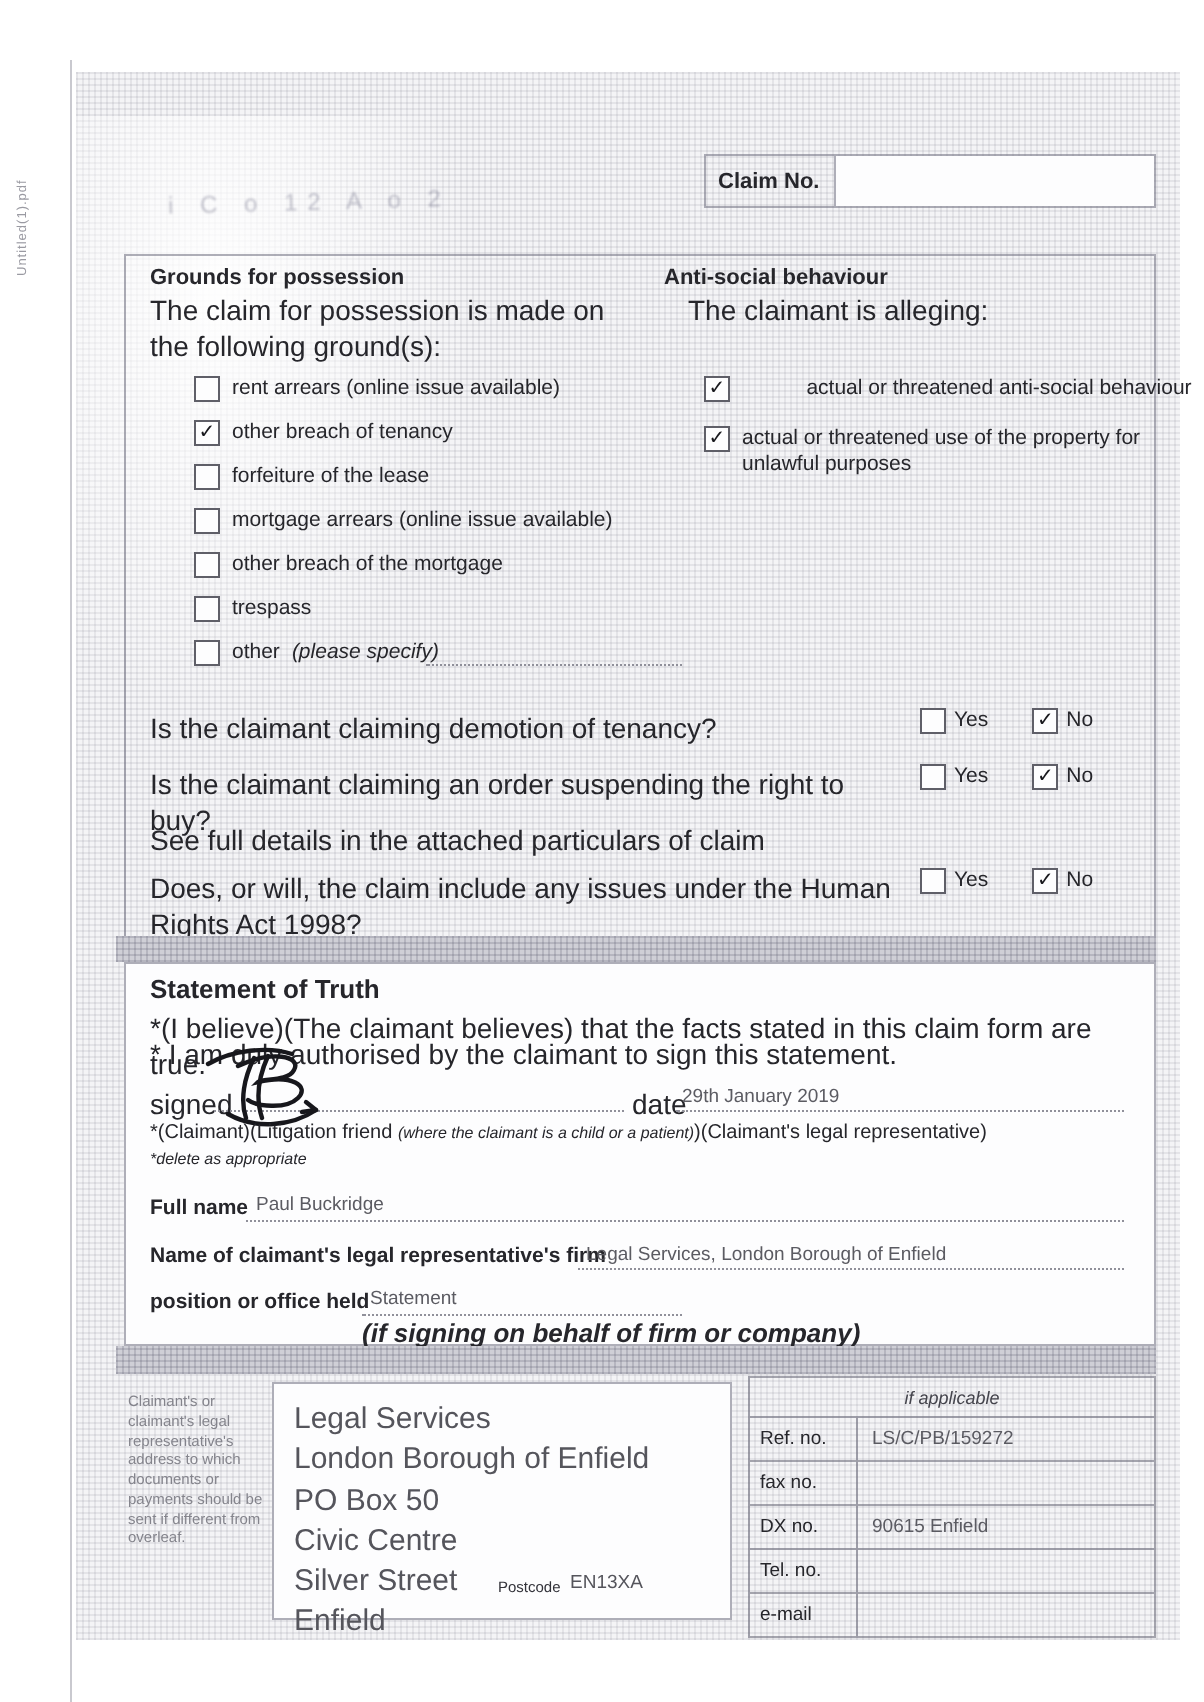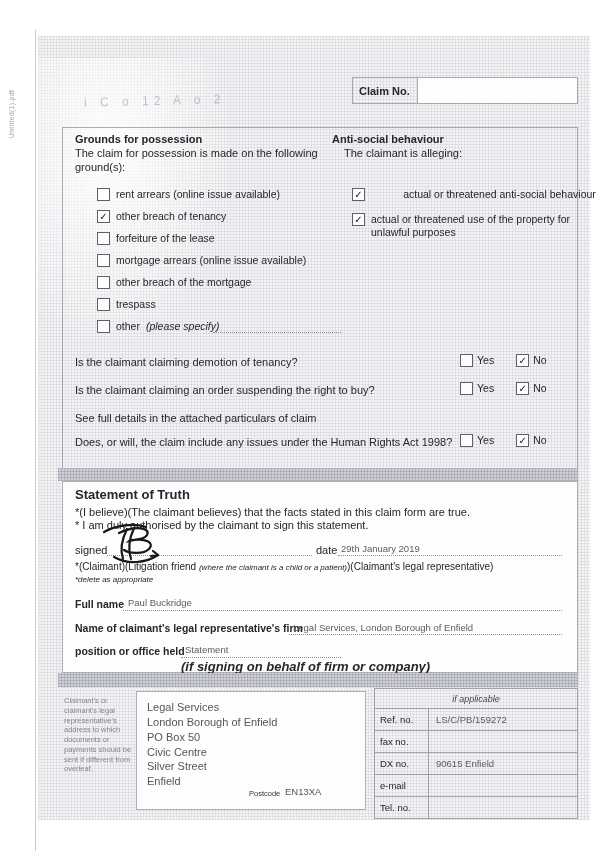--- a/index.html
+++ b/index.html
@@ -10,21 +10,21 @@
          repeating-linear-gradient(0deg, rgba(120,120,135,0.13) 0 1px, transparent 1px 3px),
          repeating-linear-gradient(90deg, rgba(120,120,135,0.13) 0 1px, transparent 1px 3px);}
   .band{position:absolute;background-color:#cfcfd6;
         background-image:
          repeating-linear-gradient(0deg, rgba(90,90,110,0.22) 0 1px, transparent 1px 3px),
          repeating-linear-gradient(90deg, rgba(90,90,110,0.22) 0 1px, transparent 1px 3px);}
   .abs{position:absolute;}
   .box{position:absolute;border:1px solid rgba(110,110,125,0.55);}
   .whitebox{background:#fdfdfe;}
   .h1{font-size:11px;font-weight:bold;}
-  .txt{font-size:11px;line-height:1.25;}
+  .txt{font-size:14px;line-height:1.25;}
   .small-i{font-style:italic;font-size:13px;}
   .typed{color:#5b5b62;font-size:9.5px;}
   .cb{width:11px;height:11px;border:1px solid #5f5f68;background:#fdfdfe;
       font-size:10px;line-height:11px;text-align:center;color:#17171c;flex:0 0 11px;}
   .row{position:absolute;display:flex;gap:6px;align-items:flex-start;}
   .clabel{font-size:10.5px;line-height:13px;}
   .yn{position:absolute;display:flex;align-items:center;gap:4px;}
   .yn .sp{width:14px;}
   .dot{position:absolute;border-bottom:1px dotted #90909a;height:1px;}
   .blbl{font-weight:bold;font-size:10.5px;}
@@ -182,21 +182,21 @@
   <div class="abs blbl" style="left:75px;top:615px;">position or office held</div>
   <div class="abs typed" style="left:185px;top:614px;">Statement</div>
   <div class="dot" style="left:181px;top:626px;width:160px;"></div>
   <div class="abs small-i" style="left:181px;top:629px;font-weight:600;">(if signing on behalf of firm or company)</div>
 
   <div class="band" style="left:58px;top:643px;width:520px;height:14px;"></div>
 
   <div class="abs" style="left:64px;top:666px;width:74px;font-size:7.5px;line-height:1.3;color:#84848c;">Claimant's or claimant's legal representative's address to which documents or payments should be sent if different from overleaf.</div>
 
   <div class="box whitebox" style="left:136px;top:661px;width:228px;height:117px;">
-    <div style="position:absolute;left:10px;top:8px;font-size:11px;line-height:1.35;color:#55555c;">
+    <div style="position:absolute;left:10px;top:8px;font-size:15px;line-height:1.35;color:#55555c;">
       <div>Legal Services</div>
       <div>London Borough of Enfield</div>
       <div>PO Box 50</div>
       <div>Civic Centre</div>
       <div>Silver Street</div>
       <div>Enfield</div>
     </div>
     <div style="position:absolute;left:112px;top:97px;font-size:7.5px;color:#33333a;">Postcode</div>
     <div style="position:absolute;left:148px;top:94px;font-size:9.5px;color:#55555c;">EN13XA</div>
   </div>
@@ -209,22 +209,22 @@
     </div>
     <div class="tr">
       <div class="tl ftr-lbl">fax no.</div>
       <div class="tv typed"></div>
     </div>
     <div class="tr">
       <div class="tl ftr-lbl">DX no.</div>
       <div class="tv typed">90615 Enfield</div>
     </div>
     <div class="tr">
+      <div class="tl ftr-lbl">Tel. no.</div>
+      <div class="tv typed"></div>
+    </div>
+    <div class="tr">
       <div class="tl ftr-lbl">e-mail</div>
       <div class="tv typed"></div>
     </div>
-    <div class="tr">
-      <div class="tl ftr-lbl">Tel. no.</div>
-      <div class="tv typed"></div>
-    </div>
   </div>
 
 </div>
 
 </body></html>

